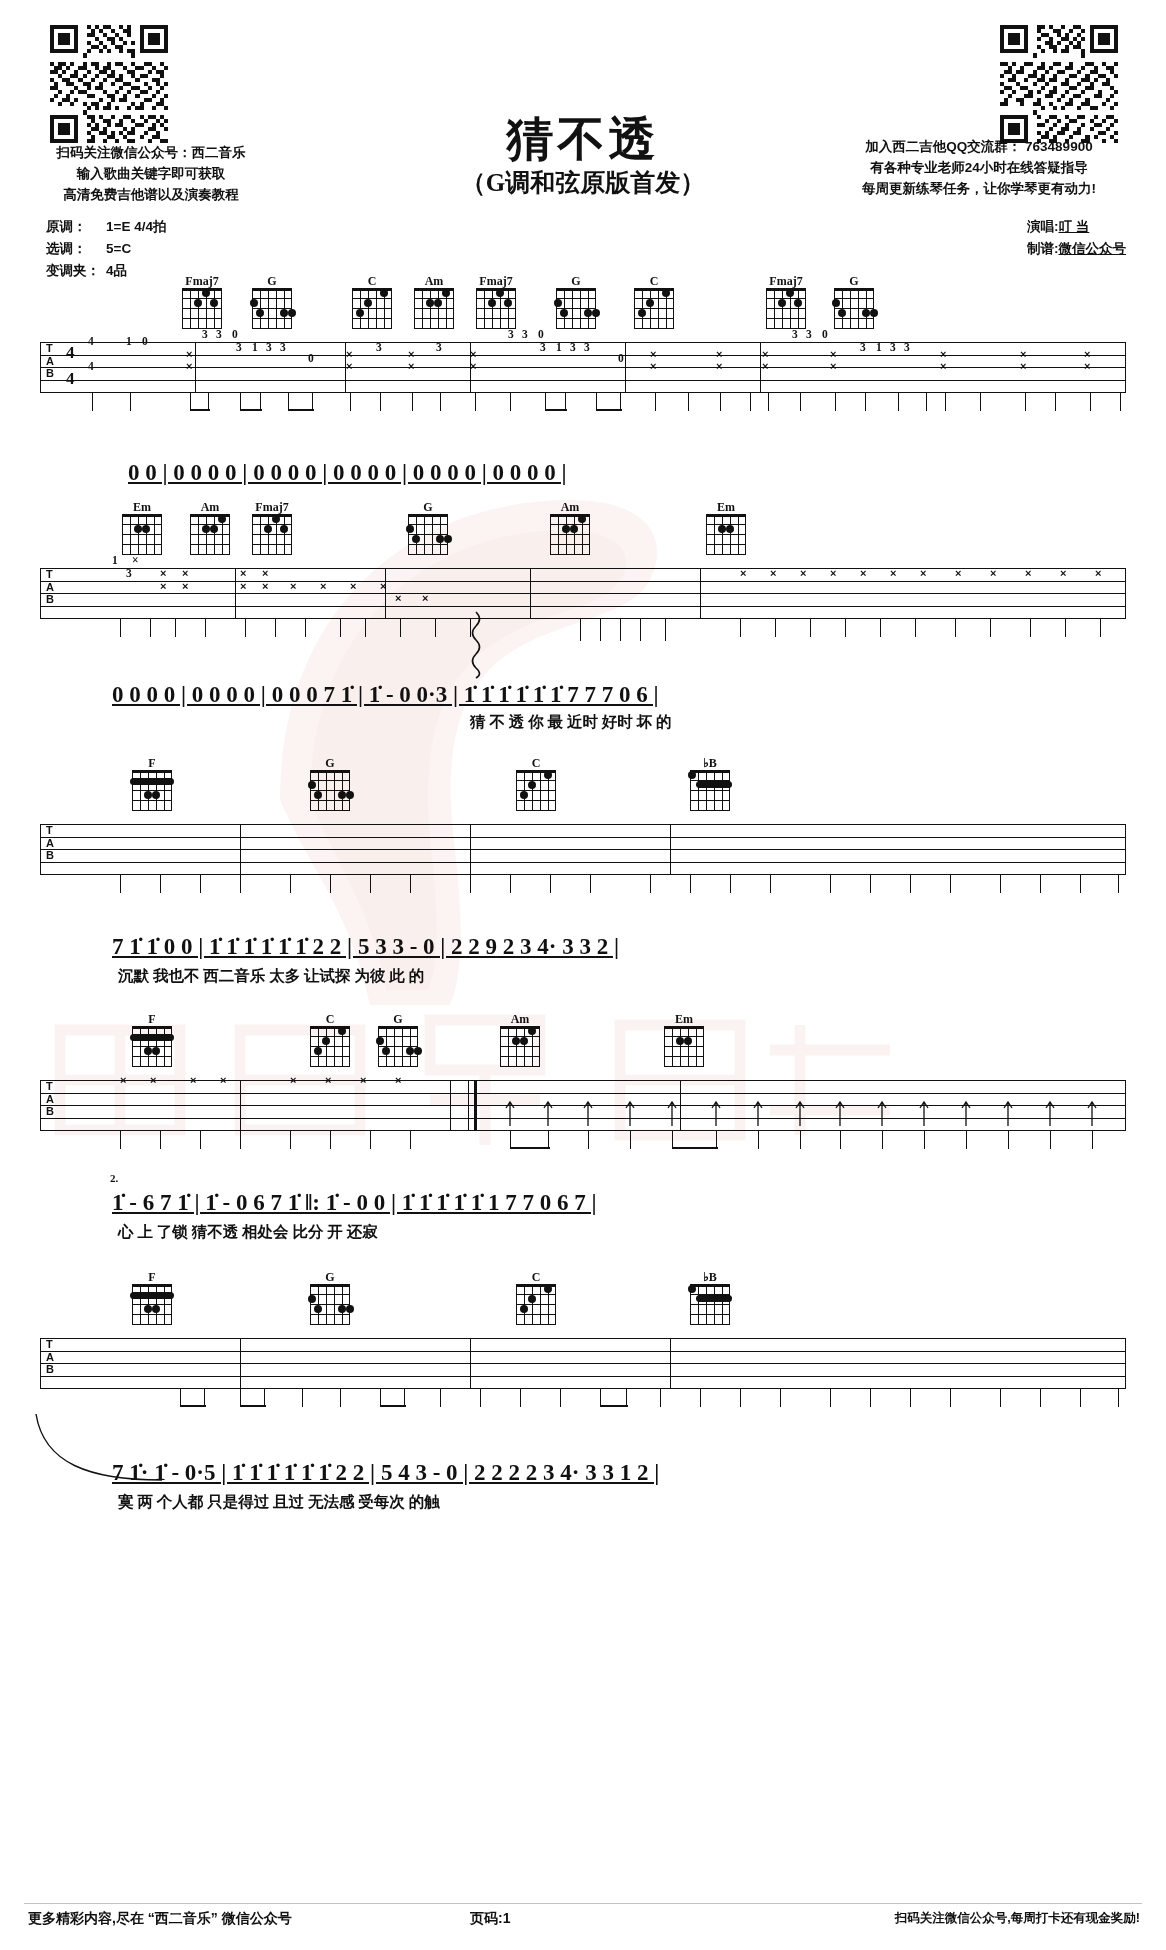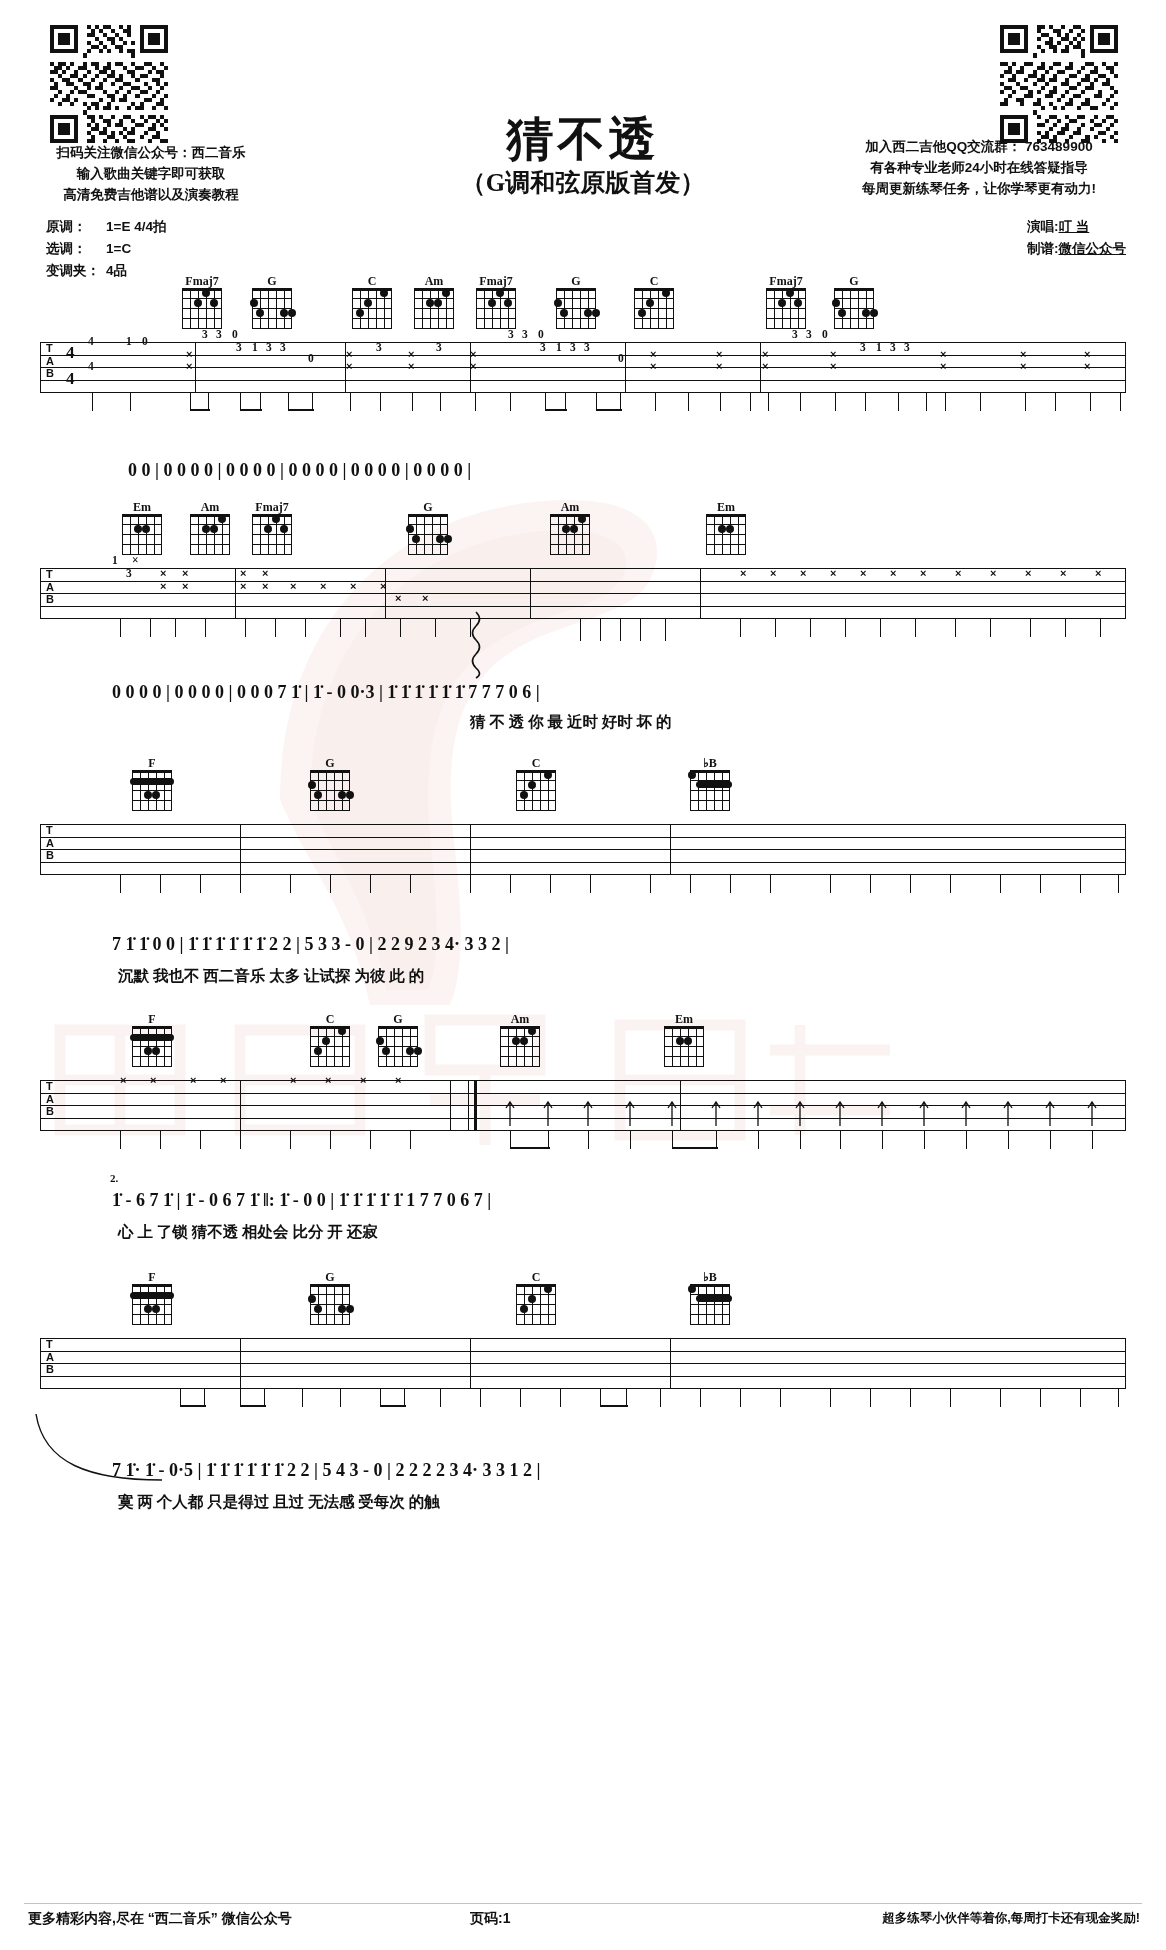--- a/index.html
+++ b/index.html
@@ -43,21 +43,21 @@
   .chord .nm{font-size:12px;font-weight:bold;text-align:center;height:14px;font-family:"Liberation Serif",serif;}
   .chord .grid{position:relative;width:40px;height:40px;margin:0 auto;}
   .chord .grid .v{position:absolute;top:0;width:1px;height:40px;background:#111;}
   .chord .grid .h{position:absolute;left:0;width:40px;height:1px;background:#111;}
   .chord .grid .nut{height:3px;background:#111;top:0;}
   .chord .dot{position:absolute;width:8px;height:8px;border-radius:50%;background:#111;}
   .chord .barre{position:absolute;height:7px;border-radius:4px;background:#111;}
 
   
   .numrow{position:absolute;left:0;width:1166px;font-family:"Liberation Serif",serif;}
-  .num{position:absolute;font-size:18px;font-weight:bold;white-space:nowrap;}
+  .num{position:absolute;font-size:23px;font-weight:bold;white-space:nowrap;text-decoration:underline;}
   .lyr{position:absolute;font-size:15.5px;font-weight:bold;white-space:nowrap;}
 
   
   .td{position:absolute;font-size:11.5px;font-weight:bold;font-family:"Liberation Serif",serif;}
   .xm{position:absolute;font-size:11px;font-weight:bold;}
   .stem{position:absolute;width:1.4px;background:#111;}
   .hbeam{position:absolute;height:2px;background:#111;}
 
   
   .footer{position:absolute;left:0;right:0;bottom:14px;height:26px;font-size:14px;font-weight:bold;}
@@ -482,21 +482,21 @@
 </div>
 
 <div class="hdr-right">
   <div>加入西二吉他QQ交流群： 763489900</div>
   <div>有各种专业老师24小时在线答疑指导</div>
   <div>每周更新练琴任务，让你学琴更有动力!</div>
 </div>
 
 <div class="meta">
   <div><span class="lbl">原调：</span><span>1=E  4/4拍</span></div>
-  <div><span class="lbl">选调：</span><span>1=C</span></div>
+  <div><span class="lbl">选调：</span><span>5=C</span></div>
   <div><span class="lbl">变调夹：</span><span>4品</span></div>
 </div>
 
 <div class="credit">
   <div><span>演唱:</span><u>叮    当</u></div>
   <div><span>制谱:</span><u>微信公众号</u></div>
 </div>
 
 <div class="system" style="top:274px;height:220px;">
 
@@ -1452,14 +1452,14 @@
   <div class="numrow" style="top:190px;">
     <div class="num" style="left:112px;">7 1̇· 1̇  - 0·5 | 1̇ 1̇ 1̇ 1̇ 1̇ 1̇ 2 2 | 5 4 3 - 0 | 2 2 2 2 3 4· 3 3 1 2 |</div>
     <div class="lyr" style="left:118px;top:32px;">寞        两 个人都  只是得过   且过        无法感  受每次  的触</div>
   </div>
 </div>
 
 <div class="footline"></div>
 <div class="footer">
   <span class="f1">更多精彩内容,尽在 “西二音乐” 微信公众号</span>
   <span class="f2">页码:1</span>
-  <span class="f3">超多练琴小伙伴等着你,每周打卡还有现金奖励!</span>
+  <span class="f3">扫码关注微信公众号,每周打卡还有现金奖励!</span>
 </div>
 
 </body></html>

